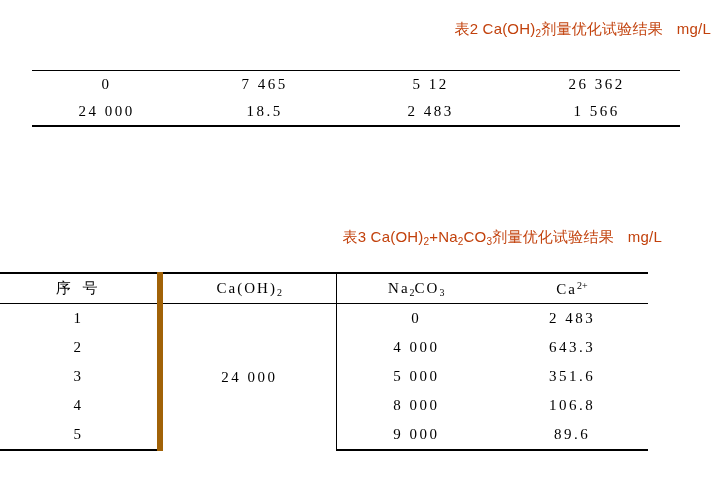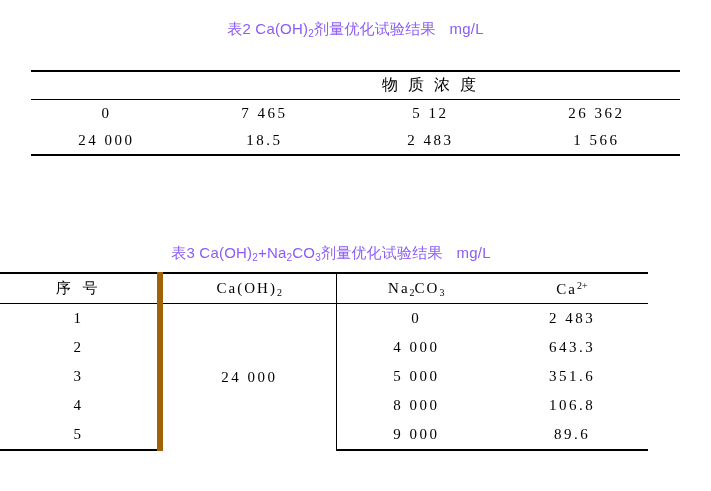--- a/index.html
+++ b/index.html
@@ -15,25 +15,25 @@
     overflow: hidden;
   }
   .page {
     position: relative;
     width: 711px;
     height: 491px;
   }
 
   
   .caption {
-    text-align: center;
+    text-align: right;
     font-family: "Liberation Sans", sans-serif;
     font-size: 15px;
     letter-spacing: 0.2px;
-    color: #8b5cf6;
+    color: #c2410c;
   }
   .caption sub {
     font-size: 10px;
     vertical-align: -0.25em;
   }
   .cap-gap { display: inline-block; width: 14px; }
 
   
   table {
     border-collapse: collapse;
@@ -72,44 +72,40 @@
   #table3 table { width: 648px; }
   #table3 td { height: 29px; font-size: 15px; }
   #table3 .vline-l { border-left: 6px solid #a16207; }
   #table3 .vline-r { border-right: 1px solid #000; }
   .t3-c0 { width: 160px; }
   .t3-c1 { width: 176px; }
   .t3-c2 { width: 160px; }
   .t3-c3 { width: 152px; }
 
   .cap2 { position: absolute; top: 20px; left: 0; width: 711px; }
-  .cap3 { position: absolute; top: 244px; left: 0; width: 662px; }
+  .cap3 { position: absolute; top: 228px; left: 0; width: 662px; }
 </style>
 </head>
 <body>
 
 <div class="page">
 
   <div class="cap2 caption">
     <span>表2 Ca(OH)</span><sub>2</sub><span>剂量优化试验结果</span><span class="cap-gap"></span><span>mg/L</span>
   </div>
 
   <div id="table2">
     <table>
       <colgroup>
         <col class="t2-c0">
           <col class="t2-c1">
           <col class="t2-c2">
           <col class="t2-c3">
       </colgroup>
       <tbody>
-        <tr class="rule-top">
-          <td></td>
-          <td colspan="3" class="group-label">物 质 浓 度</td>
-        </tr>
         <tr class="rule-mid">
           <td class="rowcell">0</td>
           <td class="rowcell">7 465</td>
           <td class="rowcell">5 12</td>
           <td class="rowcell">26 362</td>
         </tr>
         <tr class="rule-bot">
           <td class="rowcell">24 000</td>
           <td class="rowcell">18.5</td>
           <td class="rowcell">2 483</td>

